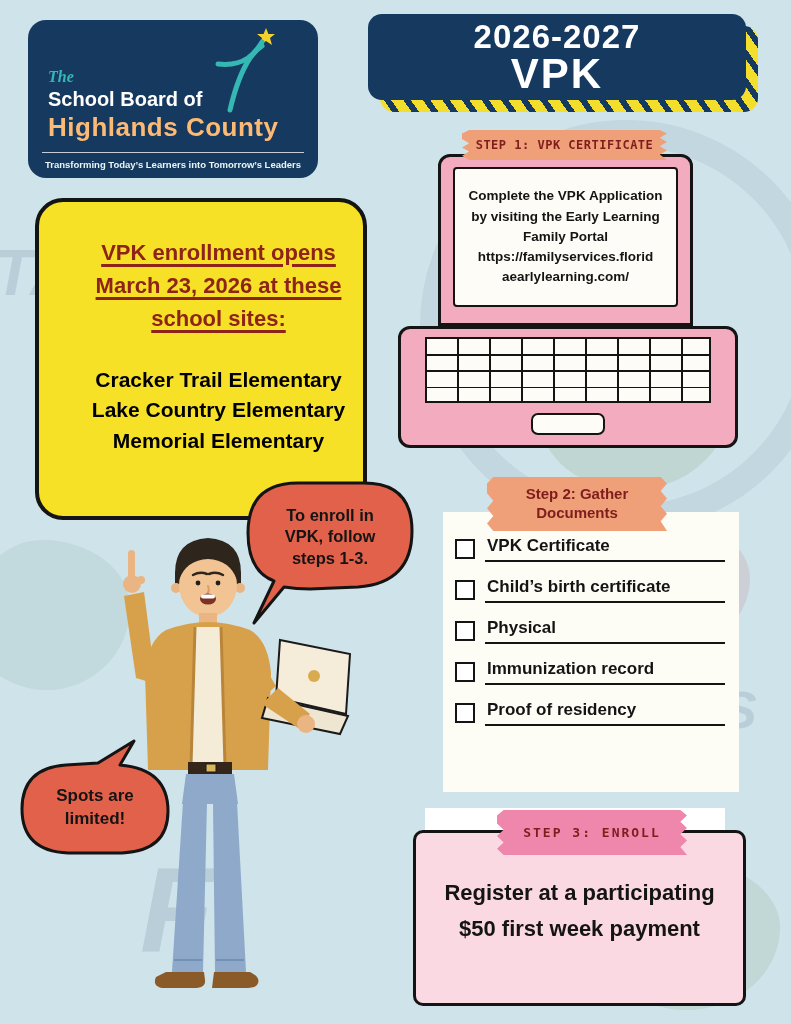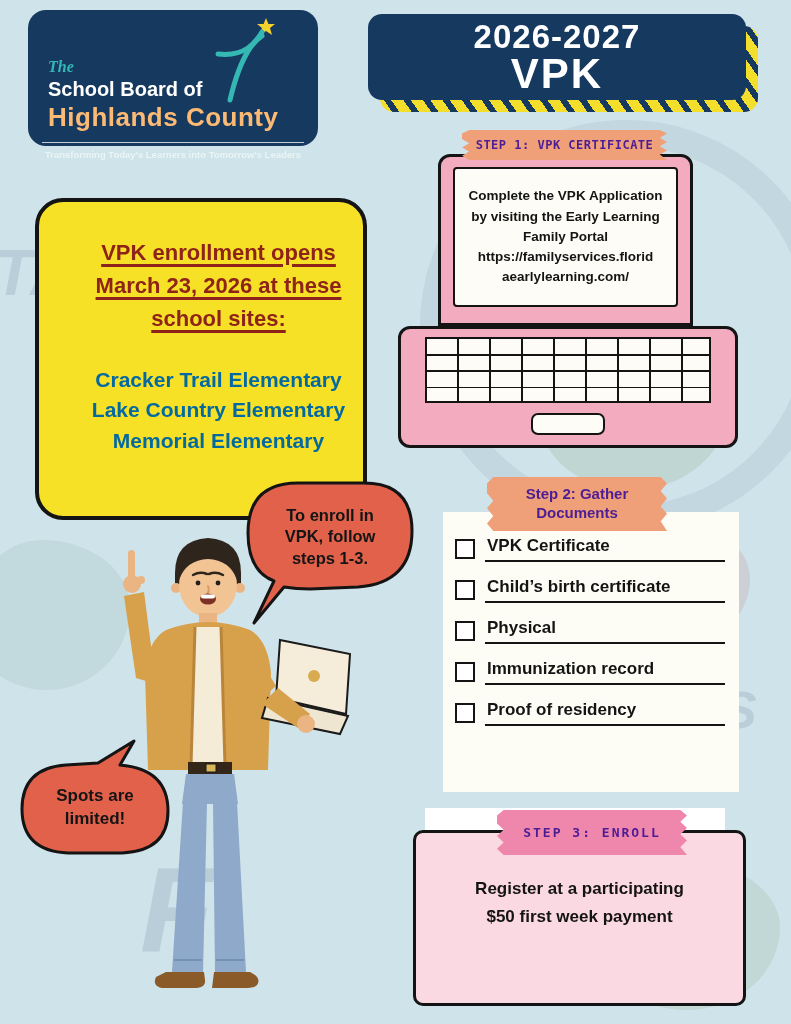--- a/index.html
+++ b/index.html
@@ -6,37 +6,37 @@
   body{font-family:"Liberation Sans",sans-serif;}
   .page{position:relative;width:791px;height:1024px;background:#cfe3ea;overflow:hidden;}
   .abs{position:absolute;}
 
   
   .bg-ring{border:26px solid rgba(22,57,95,0.07);border-radius:50%;}
   .bg-blob{border-radius:45% 55% 52% 48%/55% 45% 55% 45%;}
   .bg-letter{font-weight:700;font-style:italic;color:rgba(35,70,105,0.13);letter-spacing:2px;}
 
   
-  .logo-card{left:28px;top:10px;width:290px;height:136px;background:#16395f;border-radius:18px;}
+  .logo-card{left:28px;top:20px;width:290px;height:158px;background:#16395f;border-radius:18px;}
   .logo-the{left:20px;top:48px;color:#35b8b4;font-family:"Liberation Serif",serif;font-style:italic;font-weight:700;font-size:16px;}
   .logo-line1{left:20px;top:68px;color:#ffffff;font-weight:700;font-size:20px;}
   .logo-line2{left:20px;top:92px;color:#fdba74;font-weight:700;font-size:26px;letter-spacing:0.5px;}
   .logo-divider{left:14px;top:132px;width:262px;height:1px;background:rgba(255,255,255,0.75);}
   .logo-tagline{left:0;top:139px;width:290px;text-align:center;color:#eaf5f5;font-weight:700;font-size:9.5px;}
 
   
   .hazard{left:380px;top:26px;width:378px;height:86px;border-radius:14px;
     background:repeating-linear-gradient(55deg,#f3df2b 0 10px,#16395f 10px 16px);}
   .header-banner{left:368px;top:14px;width:378px;height:86px;background:#16395f;border-radius:14px;
     display:flex;flex-direction:column;align-items:center;justify-content:center;color:#fff;}
   .header-year{font-size:33px;font-weight:700;letter-spacing:1px;line-height:1.0;}
   .header-program{font-size:42px;font-weight:700;letter-spacing:2px;line-height:1.0;}
 
   
-  .tape{display:flex;align-items:center;justify-content:center;text-align:center;color:#4c1d95;
+  .tape{display:flex;align-items:center;justify-content:center;text-align:center;color:#7f1d1d;
     clip-path:polygon(0 12%,3.5% 0,96.5% 0,100% 12%,96.5% 26%,100% 40%,96.5% 54%,100% 68%,96.5% 82%,100% 100%,3.5% 100%,0 86%,3.5% 72%,0 58%,3.5% 44%,0 30%);}
   .tape-mono{font-family:"DejaVu Sans Mono",monospace;font-weight:700;}
   .tape-step1{left:462px;top:130px;width:205px;height:30px;background:#efa079;font-size:12px;letter-spacing:0.5px;z-index:4;}
   .tape-step2{left:487px;top:477px;width:180px;height:54px;background:#efa079;font-weight:700;font-size:15px;line-height:1.25;z-index:4;padding:0 14px;box-sizing:border-box;}
   .tape-step3{left:497px;top:810px;width:190px;height:45px;background:#ef86ab;font-size:13px;letter-spacing:2px;z-index:4;}
 
   
   .laptop{left:398px;top:148px;width:340px;height:312px;z-index:2;}
   .laptop-screen-outer{position:absolute;left:40px;top:6px;width:255px;height:172px;background:#f2abbf;
     border:3px solid #141414;border-radius:12px 12px 0 0;box-sizing:border-box;}
@@ -50,21 +50,21 @@
     background-image:repeating-linear-gradient(to right,transparent 0 30px,#141414 30px 32px),
                      repeating-linear-gradient(to bottom,transparent 0 14.5px,#141414 14.5px 16.5px);}
   .laptop-trackpad{position:absolute;left:130px;top:84px;width:74px;height:22px;background:#fdfcf6;border:2px solid #141414;border-radius:7px;box-sizing:border-box;}
 
   
   .enroll-card{left:35px;top:198px;width:332px;height:322px;background:#f6e126;border:4px solid #141414;border-radius:28px;
     box-sizing:border-box;text-align:center;padding-top:34px;z-index:2;padding-left:35px;}
   .enroll-heading-line{color:#8e2319;font-weight:700;font-size:22px;line-height:1.5;
     text-decoration:underline;text-decoration-thickness:2.5px;text-underline-offset:4px;}
   .enroll-sites{margin-top:30px;}
-  .site-line{color:#0369a1;font-weight:700;font-size:21px;line-height:1.45;}
+  .site-line{color:#000000;font-weight:700;font-size:21px;line-height:1.45;}
 
   
   .bubble{z-index:5;}
   .bubble svg{position:absolute;left:0;top:0;}
   .bubble-text{position:absolute;display:flex;align-items:center;justify-content:center;text-align:center;
     color:#141414;font-weight:700;}
 
   
   .person{left:48px;top:528px;width:322px;height:480px;z-index:3;}
 
@@ -73,21 +73,21 @@
     box-sizing:border-box;padding:16px 14px 0 12px;}
   .check-row{display:flex;align-items:center;height:41px;}
   .checkbox{width:20px;height:20px;background:#ffffff;border:2.5px solid #141414;box-sizing:border-box;margin-right:10px;flex:none;}
   .check-label-wrap{flex:1;border-bottom:2px solid #141414;padding:0 0 4px 2px;}
   .check-label{font-size:17px;font-weight:700;color:#141414;}
 
   
   .paper{background:#ffffff;z-index:1;}
   .step3-card{left:413px;top:830px;width:333px;height:176px;background:#fbd9e3;border:3px solid #141414;border-radius:10px;
     box-sizing:border-box;z-index:2;text-align:center;padding-top:42px;}
-  .step3-line{color:#141414;font-weight:700;font-size:17px;line-height:1.65;}
+  .step3-line{color:#141414;font-weight:700;font-size:22px;line-height:1.65;}
 </style>
 </head>
 <body>
 
 <div class="page">
 
   <div class="abs bg-ring" style="left:420px;top:120px;width:360px;height:360px;"></div>
   <div class="abs bg-blob" style="left:540px;top:330px;width:190px;height:160px;background:rgba(110,150,90,0.16);"></div>
   <div class="abs bg-blob" style="left:600px;top:520px;width:150px;height:130px;background:rgba(196,80,90,0.13);"></div>
   <div class="abs bg-blob" style="left:-30px;top:540px;width:160px;height:150px;background:rgba(110,150,130,0.12);"></div>

